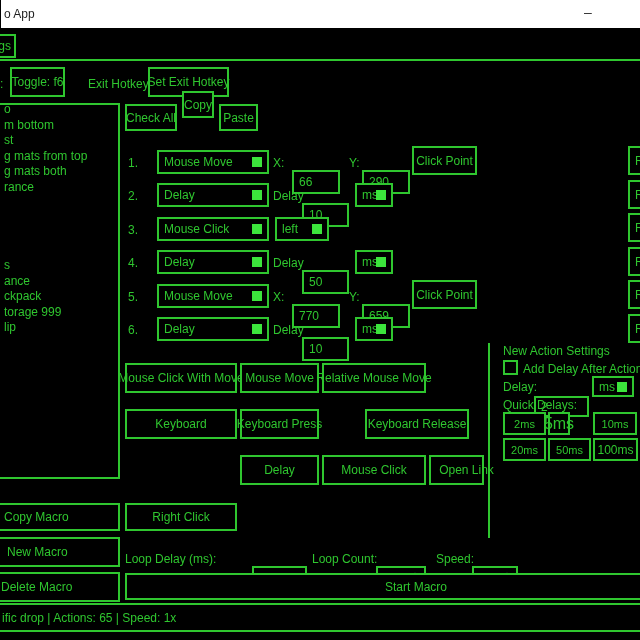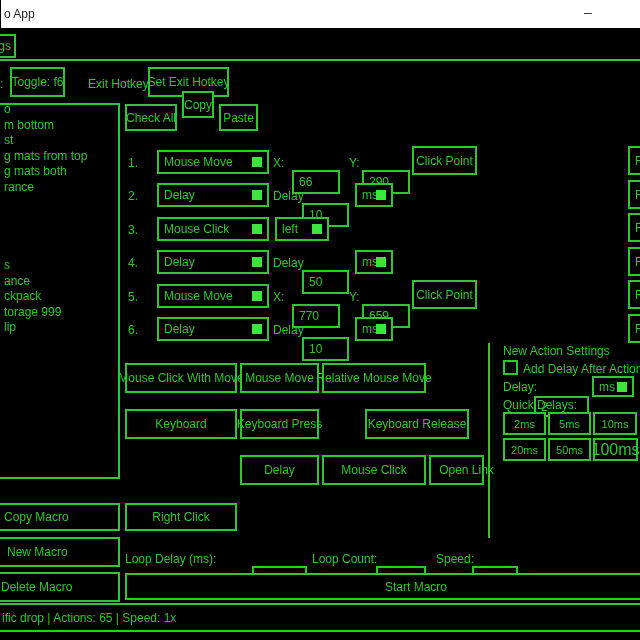--- a/index.html
+++ b/index.html
@@ -167,25 +167,25 @@
   <div class="abs chk" style="left:503px;top:360px;"></div>
   <span class="abs lbl" style="left:523px;top:362px;">Add Delay After Action</span>
   <span class="abs lbl" style="left:503px;top:380px;">Delay:</span>
   <div class="abs inp" style="left:534px;top:376px;width:55px;height:21px;">2</div>
   <div class="dd" style="left:592px;top:376px;width:42px;height:21px;">
     <span>ms</span>
     <span class="sq"></span>
   </div>
   <span class="abs lbl" style="left:503px;top:398px;">Quick Delays:</span>
   <div class="abs btn" style="left:503px;top:412px;width:43px;height:23px;font-size:11px;">2ms</div>
-  <div class="abs btn" style="left:548px;top:412px;width:43px;height:23px;font-size:11px;">5ms</div>
+  <div class="abs btn" style="left:548px;top:412px;width:22px;height:23px;font-size:16px;">5ms</div>
   <div class="abs btn" style="left:593px;top:412px;width:44px;height:23px;font-size:11px;">10ms</div>
   <div class="abs btn" style="left:503px;top:438px;width:43px;height:23px;font-size:11px;">20ms</div>
   <div class="abs btn" style="left:548px;top:438px;width:43px;height:23px;font-size:11px;">50ms</div>
-  <div class="abs btn" style="left:593px;top:438px;width:45px;height:23px;font-size:16px;text-align:right;">100ms</div>
+  <div class="abs btn" style="left:593px;top:438px;width:45px;height:23px;font-size:12px;text-align:right;">100ms</div>
 
   <span class="abs lbl" style="left:125px;top:552px;">Loop Delay (ms):</span>
   <div class="abs inp" style="left:252px;top:546px;width:55px;height:23px;">20</div>
   <span class="abs lbl" style="left:312px;top:552px;">Loop Count:</span>
   <div class="abs inp" style="left:376px;top:546px;width:50px;height:23px;">
     <span>1</span>
     <span class="spin-arrows">
       <span class="tri-up"></span>
       <span class="tri-down"></span>
     </span>

